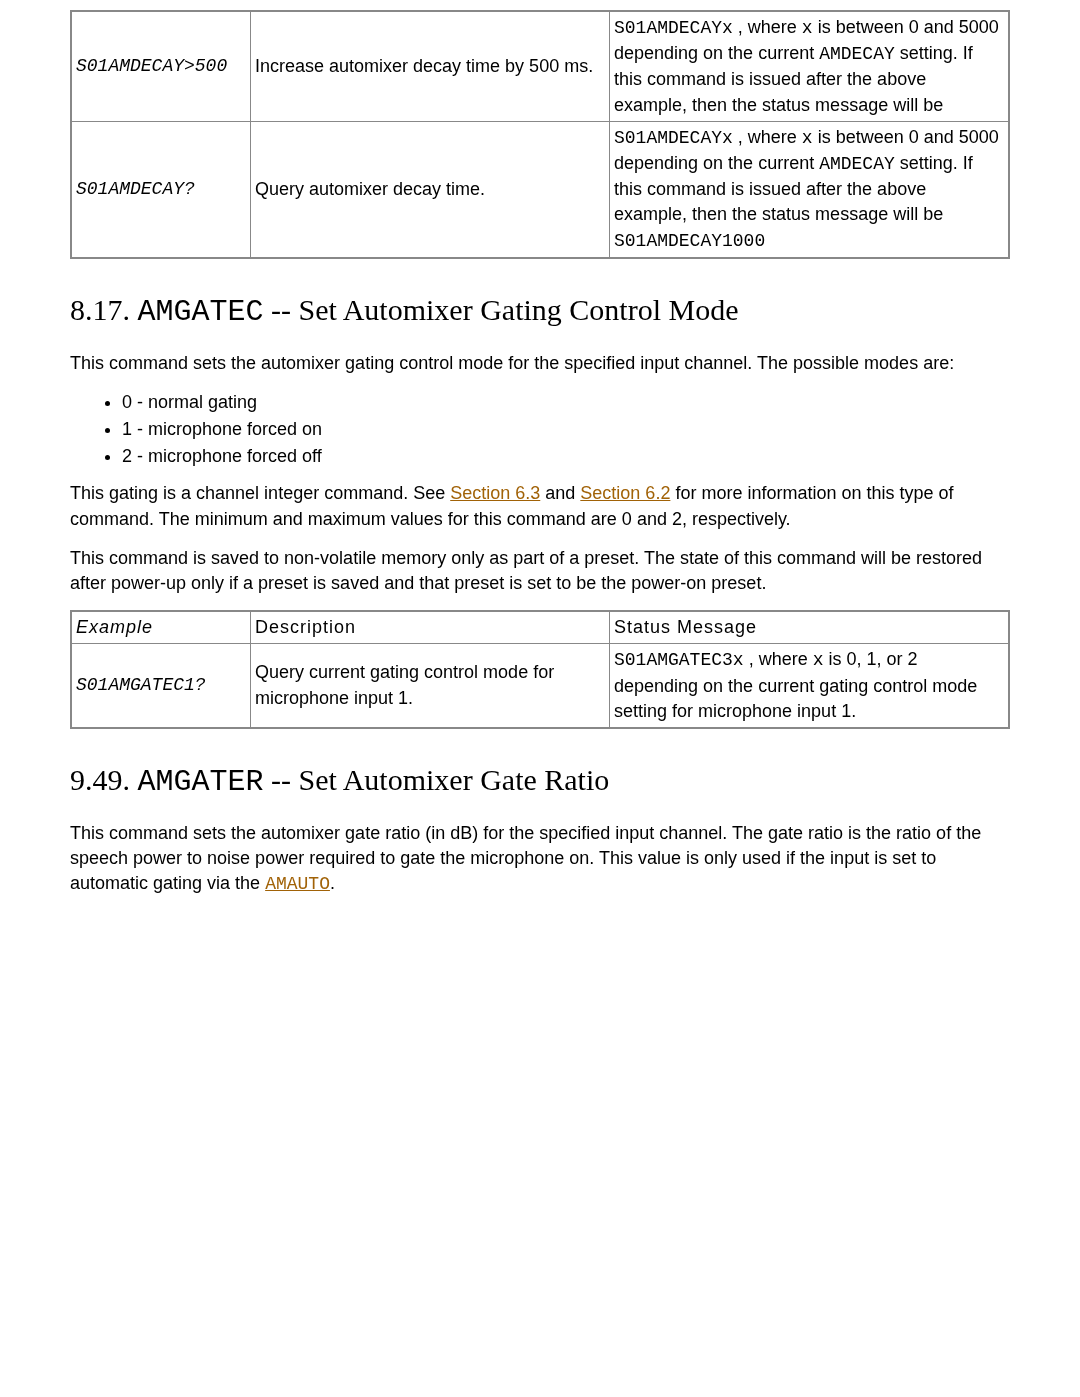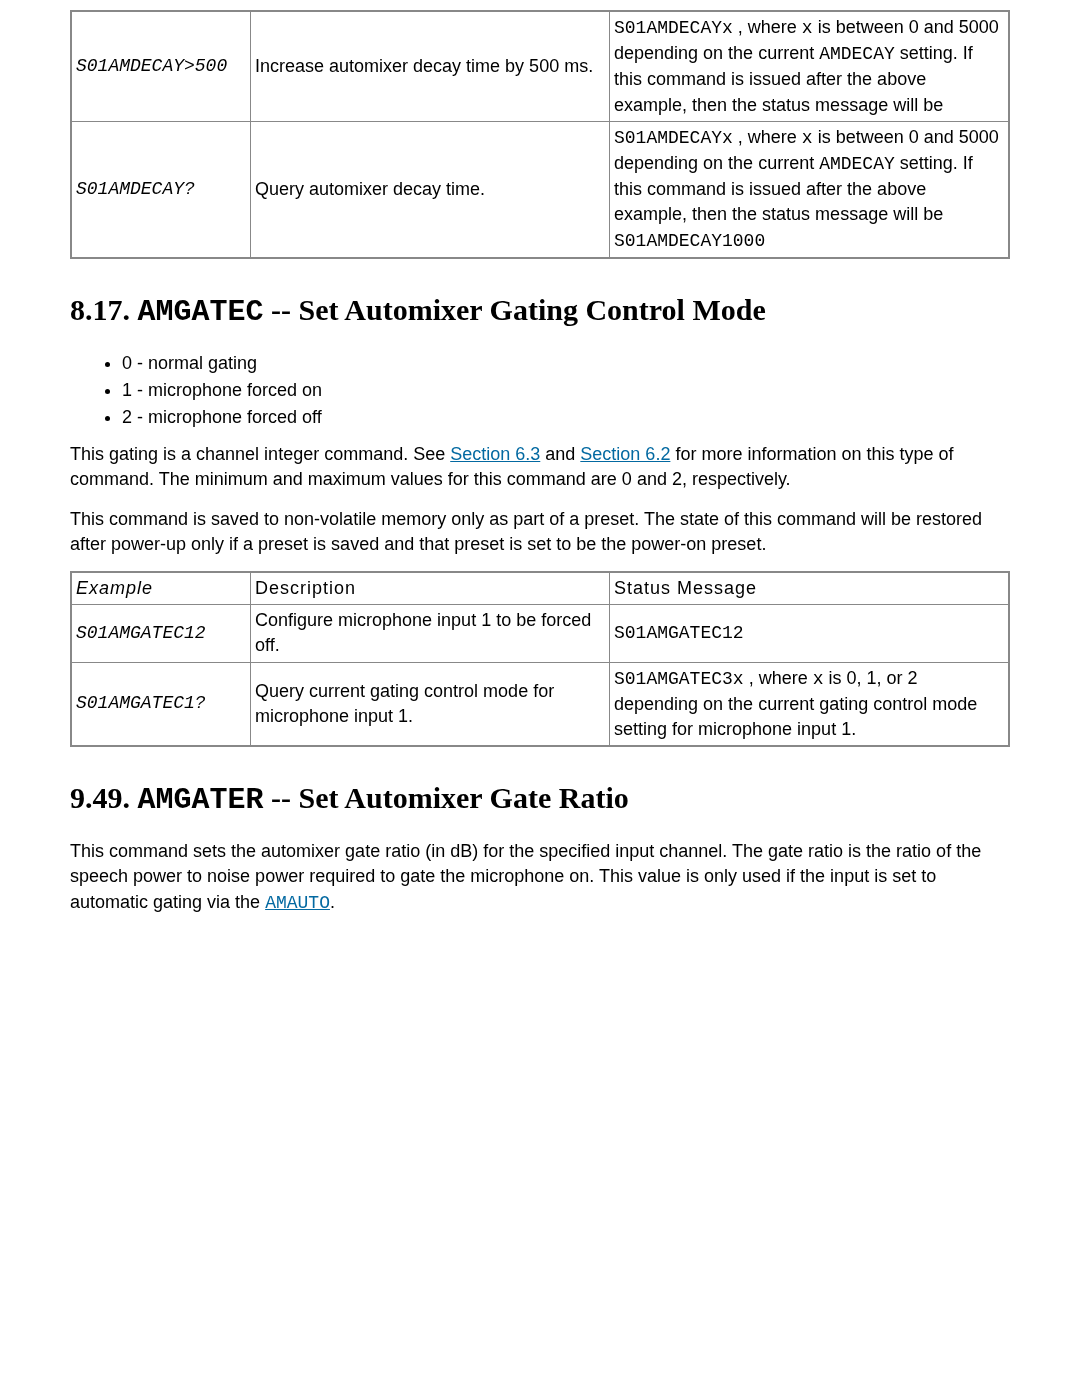--- a/index.html
+++ b/index.html
@@ -31,40 +31,40 @@
   }
   table.cmd th {
     letter-spacing: 1px;
     margin-left: 48px;
   }
   .mono {
     font-family: "Courier New", Courier, monospace;
   }
   h2 {
     font-family: Georgia, "Times New Roman", serif;
-    font-weight: bold;
+    font-weight: normal;
     font-size: 30px;
     margin: 30px 0 18px 0;
   }
   h2 .mono {
     font-size: 30px;
   }
   p {
     margin: 0 0 14px 0;
   }
   ul {
     margin: 8px 0 12px 0;
     padding-left: 52px;
   }
   ul li {
     list-style: disc;
     margin: 2px 0;
   }
   a.xref {
-    color: #0369a1;
+    color: #a16207;
     text-decoration: underline;
   }
   .col-ex  { width: 170px; font-style: italic; }
   .col-des { width: 350px; }
 </style>
 </head>
 <body>
 
 <div class="page">
 
@@ -84,44 +84,40 @@
         <span class="mono">S01AMDECAYx</span><span> , where </span><span class="mono">x</span><span> is between 0 and 5000 depending on the current </span><span class="mono">AMDECAY</span><span> setting. If this command is issued after the above example, then the status message will be </span><span class="mono">S01AMDECAY1000</span>
       </td>
     </tr>
   </tbody>
     </table>
 
   <h2>
     <span>8.17. </span><span class="mono">AMGATEC</span><span> -- Set Automixer Gating Control Mode</span>
   </h2>
 
+  <p>This command sets the automixer gating control mode for the specified input channel. The possible modes are:</p>
 
   <ul>
     <li>0 - normal gating</li>
     <li>1 - microphone forced on</li>
     <li>2 - microphone forced off</li>
   </ul>
 
   <p>
     <span>This gating is a channel integer command. See </span><a href="#" class="xref">Section 6.3</a><span> and </span><a href="#" class="xref">Section 6.2</a><span> for more information on this type of command. The minimum and maximum values for this command are 0 and 2, respectively.</span>
   </p>
 
   <p>This command is saved to non-volatile memory only as part of a preset. The state of this command will be restored after power-up only if a preset is saved and that preset is set to be the power-on preset.</p>
 
   <table class="cmd">
     <tbody>
         <tr>
       <th class="col-ex">Example</th>
       <th class="col-des">Description</th>
       <th>Status Message</th>
-    </tr>
-    <tr>
-      <td class="mono col-ex">S01AMGATEC12</td>
-      <td class="col-des">Configure microphone input 1 to be forced off.</td>
-      <td class="mono">S01AMGATEC12</td>
     </tr>
     <tr>
       <td class="mono col-ex">S01AMGATEC1?</td>
       <td class="col-des">Query current gating control mode for microphone input 1.</td>
       <td>
         <span class="mono">S01AMGATEC3x</span><span> , where </span><span class="mono">x</span><span> is 0, 1, or 2 depending on the current gating control mode setting for microphone input 1.</span>
       </td>
     </tr>
   </tbody>
     </table>

